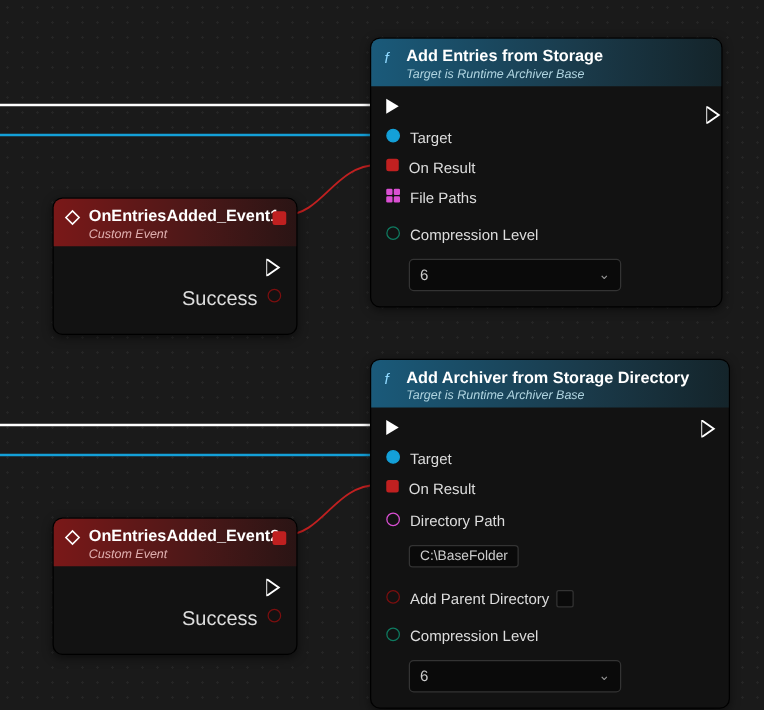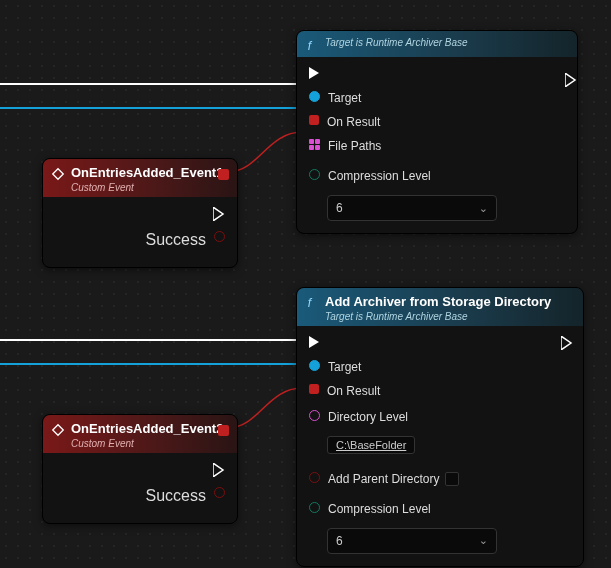--- a/index.html
+++ b/index.html
@@ -19,21 +19,21 @@
 .pin-exec-out { position: absolute; right: 10px; }
 .pin-circle { width: 11px; height: 11px; border-radius: 50%; border: 1.5px solid; }
 .pin-circle.filled { background: currentColor; }
 .pin-square { width: 10px; height: 10px; border-radius: 2px; }
 .pin-square.filled { background: currentColor; }
 .pin-grid { width: 11px; height: 11px; display: grid; grid-template-columns: 1fr 1fr; grid-template-rows: 1fr 1fr; gap: 1px; }
 .pin-grid > div { background: #da4fd3; border-radius: 1px; }
 .pin-label { font-size: 12px; color: #ddd; margin-left: 8px; }
 .pin-out-label { font-size: 16px; color: #ddd; margin-right: 8px; text-align: right; }
 .dropdown { display: flex; align-items: center; justify-content: space-between; background: #0a0a0a; border: 1px solid #333; border-radius: 4px; padding: 4px 8px; font-size: 12px; color: #ccc; width: 170px; height: 26px; margin-left: 18px; margin-top: 2px; }
-.textbox { display: inline-flex; align-items: center; background: #0a0a0a; border: 1px solid #333; border-radius: 3px; padding: 2px 8px; font-size: 11px; color: #ccc; height: 18px; margin-left: 18px; margin-top: 2px; text-decoration: underline; }
+.textbox { display: inline-flex; align-items: center; background: #0a0a0a; border: 1px solid #333; border-radius: 3px; padding: 2px 8px; font-size: 11px; color: #ccc; height: 18px; margin-left: 18px; margin-top: 2px; }
 .checkbox { width: 14px; height: 14px; background: #0a0a0a; border: 1px solid #333; border-radius: 2px; margin-left: 6px; }
 .delegate-sq { width: 11px; height: 11px; background: #c02020; border-radius: 2px; position: absolute; right: 8px; }
 .wire { position: absolute; pointer-events: none; }
 .chev { font-size: 11px; color: #999; }
 </style>
 </head>
 <body>
 
 <div class="canvas">
 
@@ -56,20 +56,21 @@
   <svg class="wire" style="left:228;top:384px" width="80" height="52">
       <path d="M0 44 C30 44 40 4 74 4" stroke="#c02020" stroke-width="1.5" fill="none"></path>
     </svg>
 
   <div class="node" style="left:296px; top:30px; width:282px;">
     <div class="node-header blue">
       <svg class="node-icon" viewBox="0 0 16 16">
           <text x="3" y="13" font-size="14" font-style="italic" fill="#8fd9ff" font-family="serif">f</text>
         </svg>
       <div>
+        <div class="node-title">Add Entries from Storage</div>
         <div class="node-subtitle">Target is Runtime Archiver Base</div>
       </div>
     </div>
     <div class="node-body">
       <div class="row">
         <div class="pin-exec"></div>
         <div class="pin-exec pin-exec-out" style="border-left-color:transparent; border-top:6px solid transparent; border-bottom:6px solid transparent;">
           <svg width="12" height="14" style="margin-left:-2px" viewBox="0 0 12 14">
               <path d="M0 0 L10 7 L0 14 Z" fill="none" stroke="#fff" stroke-width="1.5"></path>
             </svg>
@@ -152,21 +153,21 @@
         <div class="pin-circle filled" style="color:#14a0d8"></div>
         <span class="pin-label">Target</span>
       </div>
       <div class="row">
         <div class="pin-square filled" style="color:#c02020"></div>
         <span class="pin-label">On Result</span>
       </div>
       <div style="margin-top:2px">
         <div class="row">
           <div class="pin-circle" style="color:#da4fd3"></div>
-          <span class="pin-label">Directory Level</span>
+          <span class="pin-label">Directory Path</span>
         </div>
         <div class="textbox">
           <span>C:\BaseFolder</span>
         </div>
       </div>
       <div class="row" style="margin-top:18px">
         <div class="pin-circle" style="color:#7a0f0f"></div>
         <span class="pin-label">Add Parent Directory</span>
         <div class="checkbox"></div>
       </div>

